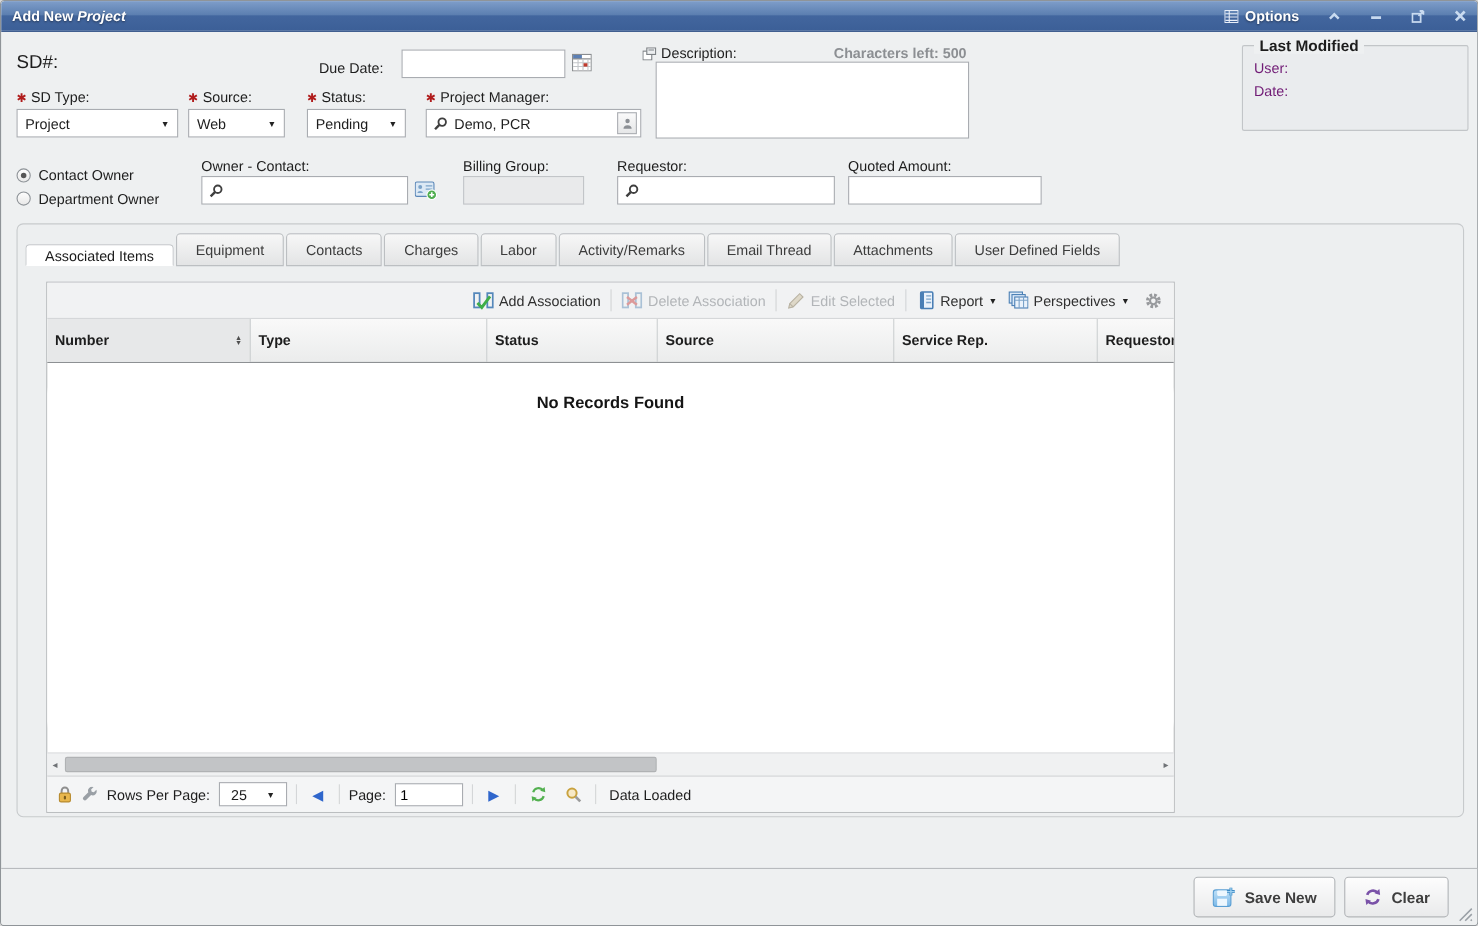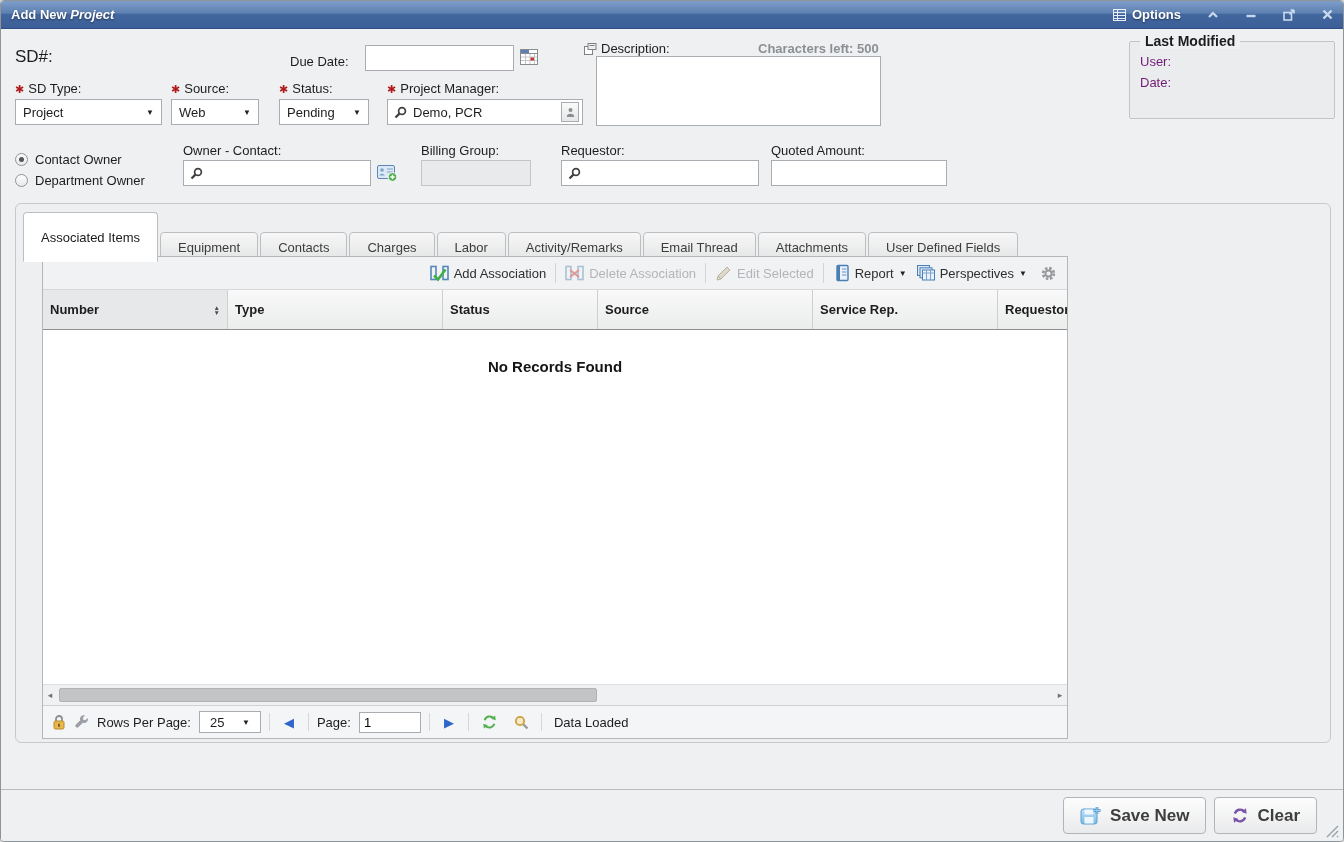--- a/index.html
+++ b/index.html
@@ -33,21 +33,21 @@
   .radio.checked::after { content:""; position:absolute; inset:3px; border-radius:50%; background:#565656; }
   .radio-row { display:flex; align-items:center; gap:7px; cursor:pointer; }
   .chars-left { color:#8c8f93; font-weight:bold; }
   textarea.desc { resize:none; background:#fff; border:1px solid #a9acb1; font-family:inherit; font-size:13px; padding:4px 6px; }
   .mini-btn { width:18px; height:20px; border:1px solid #a9acb1; background:linear-gradient(#fafafa,#e6e7e8); display:flex; align-items:center; justify-content:center; cursor:pointer; flex:none; }
 
   
   .tab-panel { position:absolute; left:14px; top:202px; width:1316px; height:540px; border:1px solid #c7cacc; border-radius:6px; background:#edeff0; }
   .tabs { position:absolute; left:7px; top:8px; display:flex; align-items:flex-end; gap:2px; }
   .tab { height:30px; padding:0 17px; display:flex; align-items:center; background:linear-gradient(#f7f7f7,#e3e4e5); border:1px solid #bcbfc2; border-radius:4px 4px 0 0; color:#3c3c3c; cursor:pointer; white-space:nowrap; }
-  .tab.active { background:#fff; height:50px; border-bottom:1px solid #fff; color:#1a1a1a; position:relative; z-index:2; }
+  .tab.active { background:#fff; height:20px; border-bottom:1px solid #fff; color:#1a1a1a; position:relative; z-index:2; }
 
   
   .grid { position:absolute; left:26px; top:52px; width:1026px; height:483px; border:1px solid #b4b7ba; background:#fff; display:flex; flex-direction:column; }
   .gtoolbar { height:33px; flex:none; background:#f1f2f3; border-bottom:1px solid #d5d7d9; display:flex; align-items:center; justify-content:flex-end; padding:0 10px; gap:9px; }
   .tbtn { display:flex; align-items:center; gap:5px; color:#2f2f2f; cursor:pointer; white-space:nowrap; }
   .tbtn.disabled { color:#b2b5b8; cursor:default; }
   .tsep { width:1px; height:20px; background:#d2d4d6; }
   .thead { height:40px; flex:none; display:flex; background:linear-gradient(#f9f9f9,#ebecec); border-bottom:1px solid #8d9093; font-weight:bold; overflow:hidden; }
   .th { display:flex; align-items:center; padding:0 7px; border-right:1px solid #cdd0d2; flex:none; cursor:pointer; }
   .th.sorted { background:#e7e8e9; justify-content:space-between; }
@@ -59,21 +59,21 @@
   .hs-track { flex:1; height:15px; position:relative; }
   .hs-thumb { position:absolute; left:2px; top:0; width:54%; height:14px; background:#c2c4c6; border:1px solid #b0b2b4; border-radius:2px; cursor:grab; }
   .pager { height:33px; flex:none; background:#f4f5f6; border-top:1px solid #cfd1d3; display:flex; align-items:center; padding:0 9px; gap:8px; }
   .psep { width:1px; height:18px; background:#d4d6d8; }
   .mini-sel { width:62px; height:22px; background:#fff; border:1px solid #a9acb1; display:flex; align-items:center; justify-content:space-between; padding:0 10px; cursor:pointer; }
   .page-input { width:62px; height:21px; border:1px solid #a9acb1; padding:0 4px; font-family:inherit; font-size:13px; }
   .navarrow { color:#2f66cc; font-size:13px; cursor:pointer; padding:0 6px; }
 
   
   .footer { position:absolute; left:0; right:0; top:788px; bottom:0; border-top:1px solid #b8bbbe; display:flex; align-items:center; justify-content:flex-end; gap:8px; padding:0 26px; background:#eef0f1; }
-  .btn { height:37px; padding:0 16px; display:flex; align-items:center; gap:8px; background:linear-gradient(#fdfdfd,#e9eaeb); border:1px solid #b2b5b8; border-radius:4px; font-weight:bold; color:#3e3e3e; font-size:17px; cursor:pointer; }
+  .btn { height:37px; padding:0 16px; display:flex; align-items:center; gap:8px; background:linear-gradient(#fdfdfd,#e9eaeb); border:1px solid #b2b5b8; border-radius:4px; font-weight:bold; color:#3e3e3e; font-size:14px; cursor:pointer; }
   .resize-handle { position:absolute; right:4px; bottom:3px; }
   .icon { display:inline-flex; align-items:center; justify-content:center; flex:none; }
 </style>
 </head>
 <body>
 
 <div class="window">
 
   <div class="titlebar">
     <div class="title">

